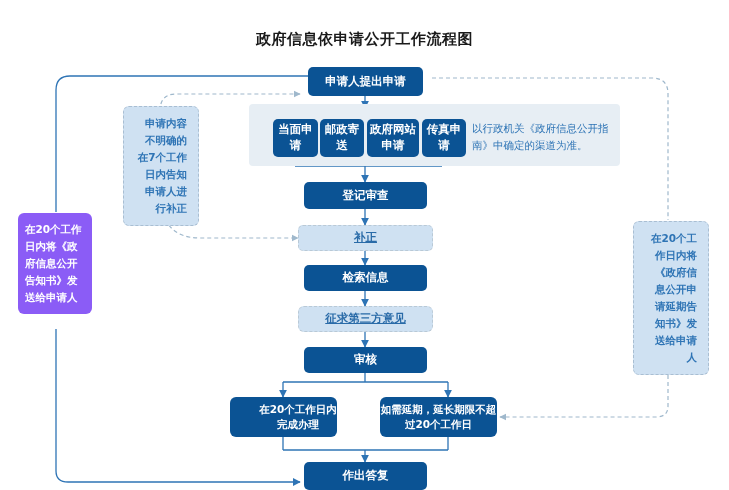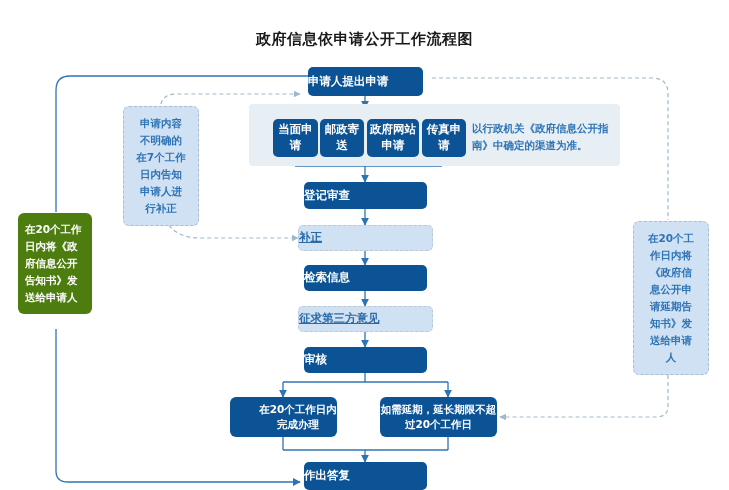--- a/index.html
+++ b/index.html
@@ -11,49 +11,49 @@
   #stage{position:absolute;left:0;top:16px;width:638px;height:490px;}
   #wires{position:absolute;left:0;top:0;width:729px;height:490px;}
 
   .title{
     position:absolute;left:0;top:14px;width:729px;text-align:center;
     font-size:15px;font-weight:bold;color:#1a1a1a;letter-spacing:.5px;
   }
 
   .node{
     position:absolute;box-sizing:border-box;display:flex;
-    align-items:center;text-align:center;
+    align-items:center;justify-content:center;text-align:center;
     border-radius:5px;line-height:1.35;
   }
   .solid{background:#0b5394;color:#ffffff;font-size:11.5px;font-weight:bold;}
   .soft{
     background:#cfe1f2;color:#2a6ba8;font-size:11.5px;font-weight:bold;
     border:1px dashed #b9c9d6;
     text-decoration:underline;
   }
   .note{
     background:#cfe1f2;color:#2e74b5;font-size:10.5px;font-weight:bold;
     border:1px dashed #a9bed2;border-radius:6px;
-    padding:8px 11px;line-height:1.62;text-align:center;
+    padding:8px 11px;line-height:1.62;text-align:right;
     display:block;box-sizing:border-box;
   }
   .solidnote{
-    background:#4d7c0f;color:#ffffff;font-size:10.5px;font-weight:bold;
+    background:#8b5cf6;color:#ffffff;font-size:10.5px;font-weight:bold;
     border-radius:6px;padding:8px 7px;line-height:1.62;text-align:left;
     display:block;box-sizing:border-box;position:absolute;
   }
   .chip{
     background:#0b5394;color:#ffffff;font-size:10.5px;font-weight:bold;
     border-radius:6px;line-height:1.45;
   }
   .grouppanel{
     position:absolute;background:#e7eef4;border-radius:4px;
   }
   .guidetext{
-    position:absolute;color:#2e74b5;font-size:10.5px;font-weight:bold;
+    position:absolute;color:#2e74b5;font-size:10.5px;font-weight:normal;
     line-height:1.6;text-align:left;
   }
 </style>
 </head>
 <body>
 
 <div id="stage">
 
   <div class="title">政府信息依申请公开工作流程图</div>
 
@@ -136,21 +136,21 @@
   </div>
 
   <div class="node soft" style="left:298px;top:209px;width:135px;height:26px;">
     <span>补正</span>
   </div>
 
   <div class="node solid" style="left:304px;top:249px;width:123px;height:26px;">
     <span>检索信息</span>
   </div>
 
-  <div class="node soft" style="left:298px;top:290px;width:135px;height:26px;">
+  <div class="node soft" style="left:298px;top:290px;width:135px;height:26px;border-radius:6px;">
     <span>征求第三方意见</span>
   </div>
 
   <div class="node solid" style="left:304px;top:331px;width:123px;height:26px;">
     <span>审核</span>
   </div>
 
   <div class="node chip" style="left:230px;top:381px;width:107px;height:40px;padding-left:29px;">
     <span>在20个工作日内完成办理</span>
   </div>

